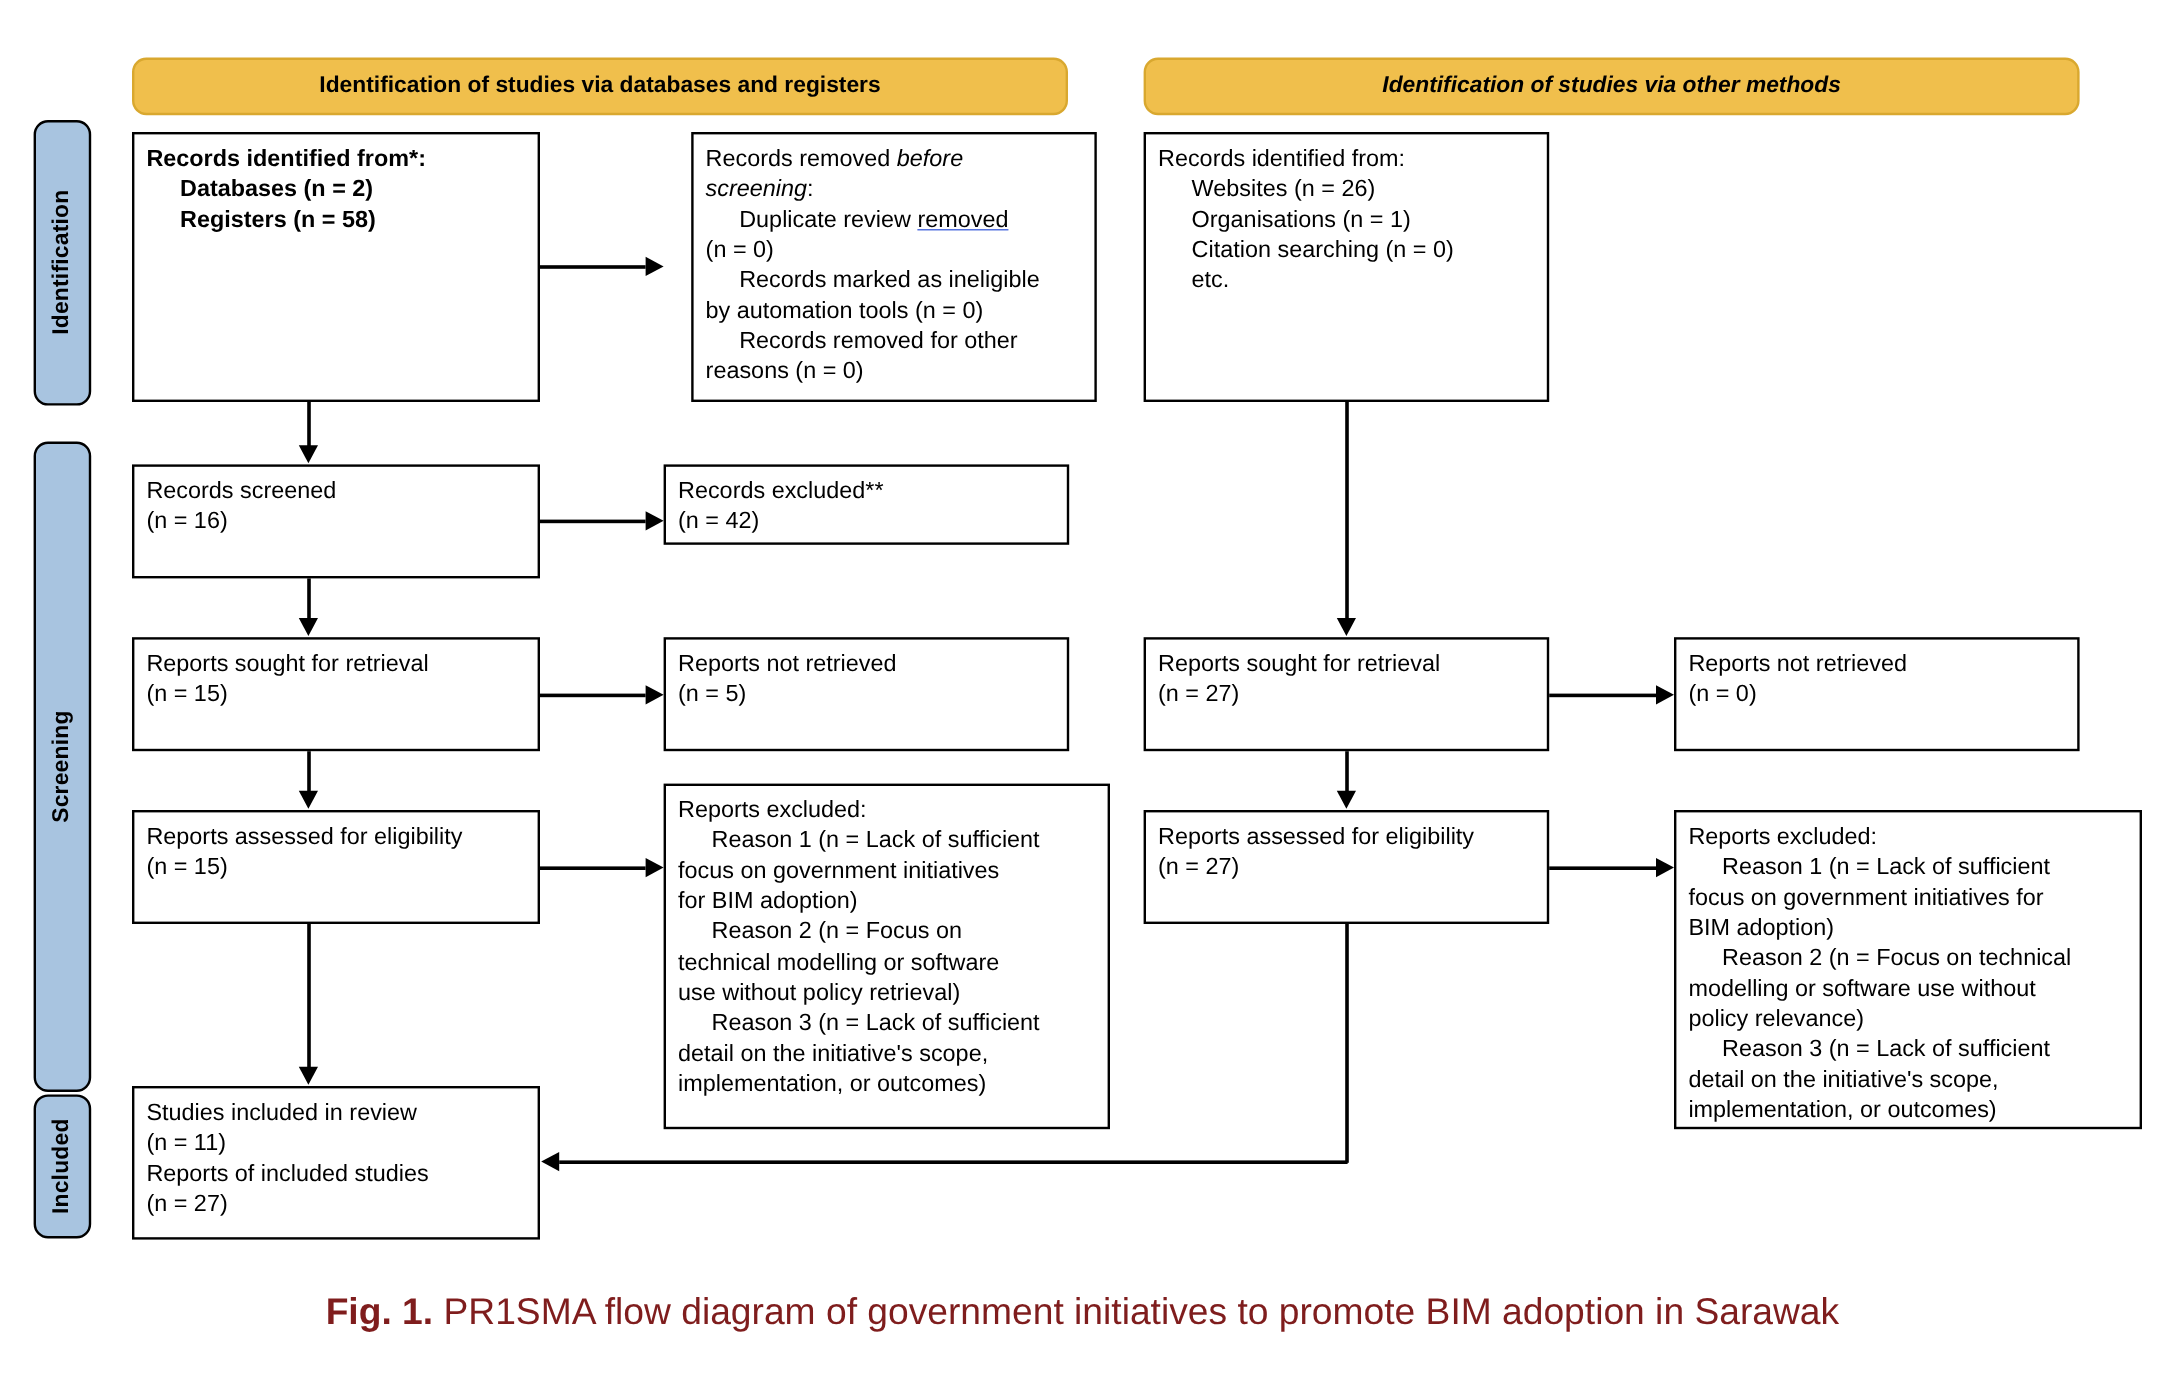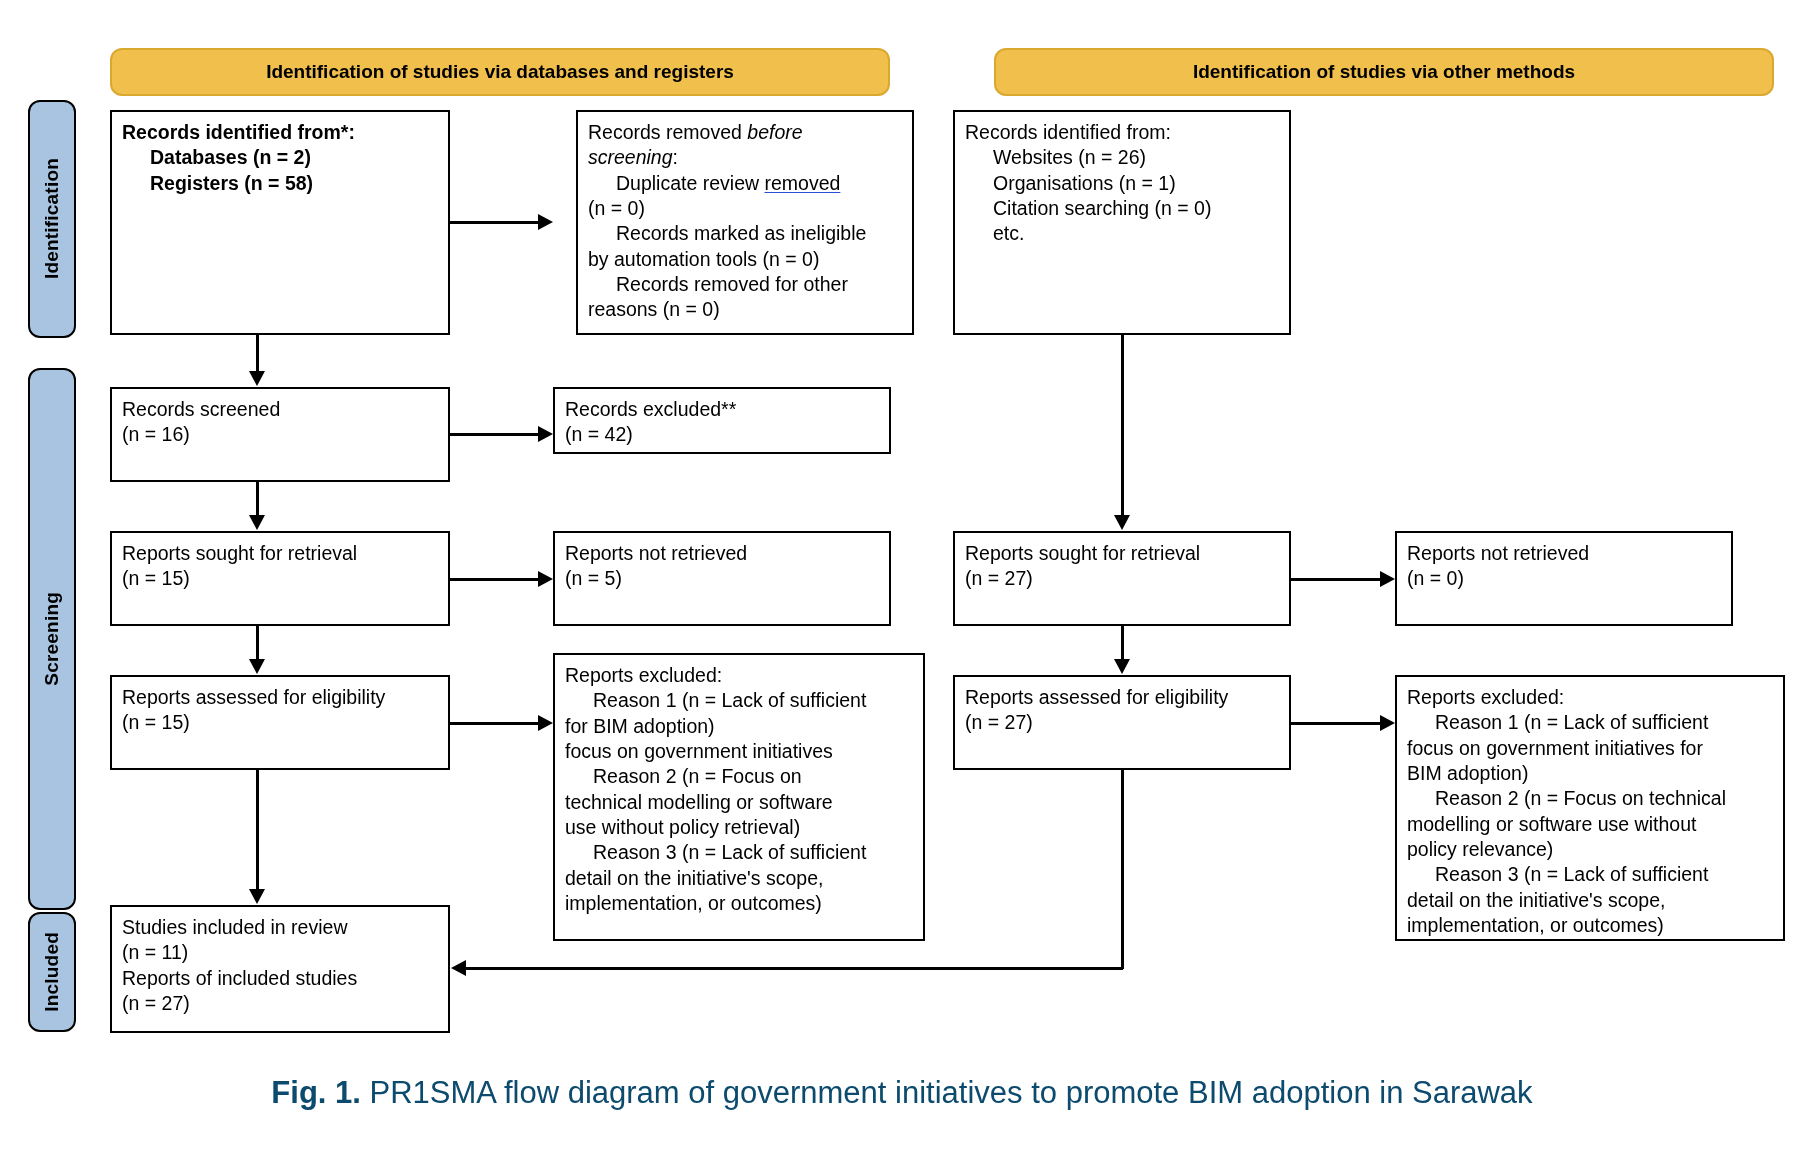--- a/index.html
+++ b/index.html
@@ -106,21 +106,21 @@
   }
 
   
   #caption {
     position: absolute;
     left: 0;
     top: 1075px;
     width: 1804px;
     text-align: center;
     font-size: 31px;
-    color: #0c4a6e;
+    color: #7f1d1d;
   }
   #caption .figlabel { font-weight: bold; }
 </style>
 </head>
 <body>
 
 <div id="page">
 
   <div class="phase" style="left:28px; top:100px; width:48px; height:238px;">
     <span>Identification</span>
@@ -128,21 +128,21 @@
   <div class="phase" style="left:28px; top:368px; width:48px; height:542px;">
     <span>Screening</span>
   </div>
   <div class="phase" style="left:28px; top:912px; width:48px; height:120px;">
     <span>Included</span>
   </div>
 
   <div class="banner" style="left:110px; top:48px; width:780px; height:48px;">
     <span>Identification of studies via databases and registers</span>
   </div>
-  <div class="banner" style="left:994px; top:48px; width:780px; height:48px;">
+  <div class="banner" style="left:953px; top:48px; width:780px; height:48px;font-style:italic;">
     <span>Identification of studies via other methods</span>
   </div>
 
   <div class="box" style="left:110px; top:110px; width:340px; height:225px;font-weight:bold;">
     <div class="ln">Records identified from*:</div>
     <div class="ln ind">Databases (n = 2)</div>
     <div class="ln ind">Registers (n = 58)</div>
   </div>
 
   <div class="box" style="left:553px; top:110px; width:338px; height:225px; justify-content:flex-start;margin-left:23px;">
@@ -216,22 +216,22 @@
   <div class="arrow-r" style="left:1380px; top:571px;"></div>
 
   <div class="box" style="left:110px; top:675px; width:340px; height:95px;">
     <div class="ln">Reports assessed for eligibility</div>
     <div class="ln">(n = 15)</div>
   </div>
 
   <div class="box" style="left:553px; top:653px; width:372px; height:288px; justify-content:flex-start;">
     <div class="ln">Reports excluded:</div>
     <div class="ln ind">Reason 1 (n = Lack of sufficient</div>
+    <div class="ln">focus on government initiatives</div>
     <div class="ln">for BIM adoption)</div>
-    <div class="ln">focus on government initiatives</div>
     <div class="ln ind">Reason 2 (n = Focus on</div>
     <div class="ln">technical modelling or software</div>
     <div class="ln">use without policy retrieval)</div>
     <div class="ln ind">Reason 3 (n = Lack of sufficient</div>
     <div class="ln">detail on the initiative's scope,</div>
     <div class="ln">implementation, or outcomes)</div>
   </div>
 
   <div class="box" style="left:953px; top:675px; width:338px; height:95px;">
     <div class="ln">Reports assessed for eligibility</div>

